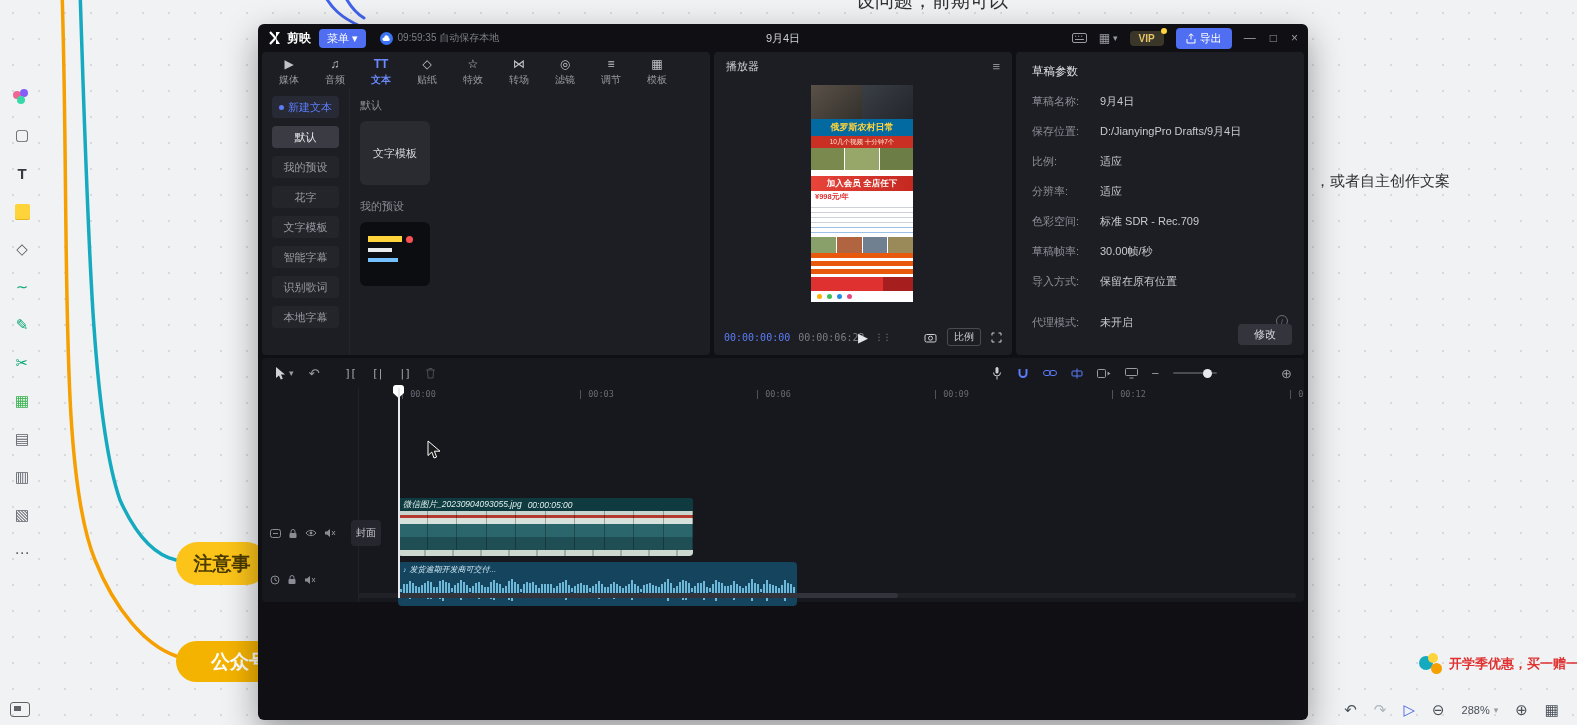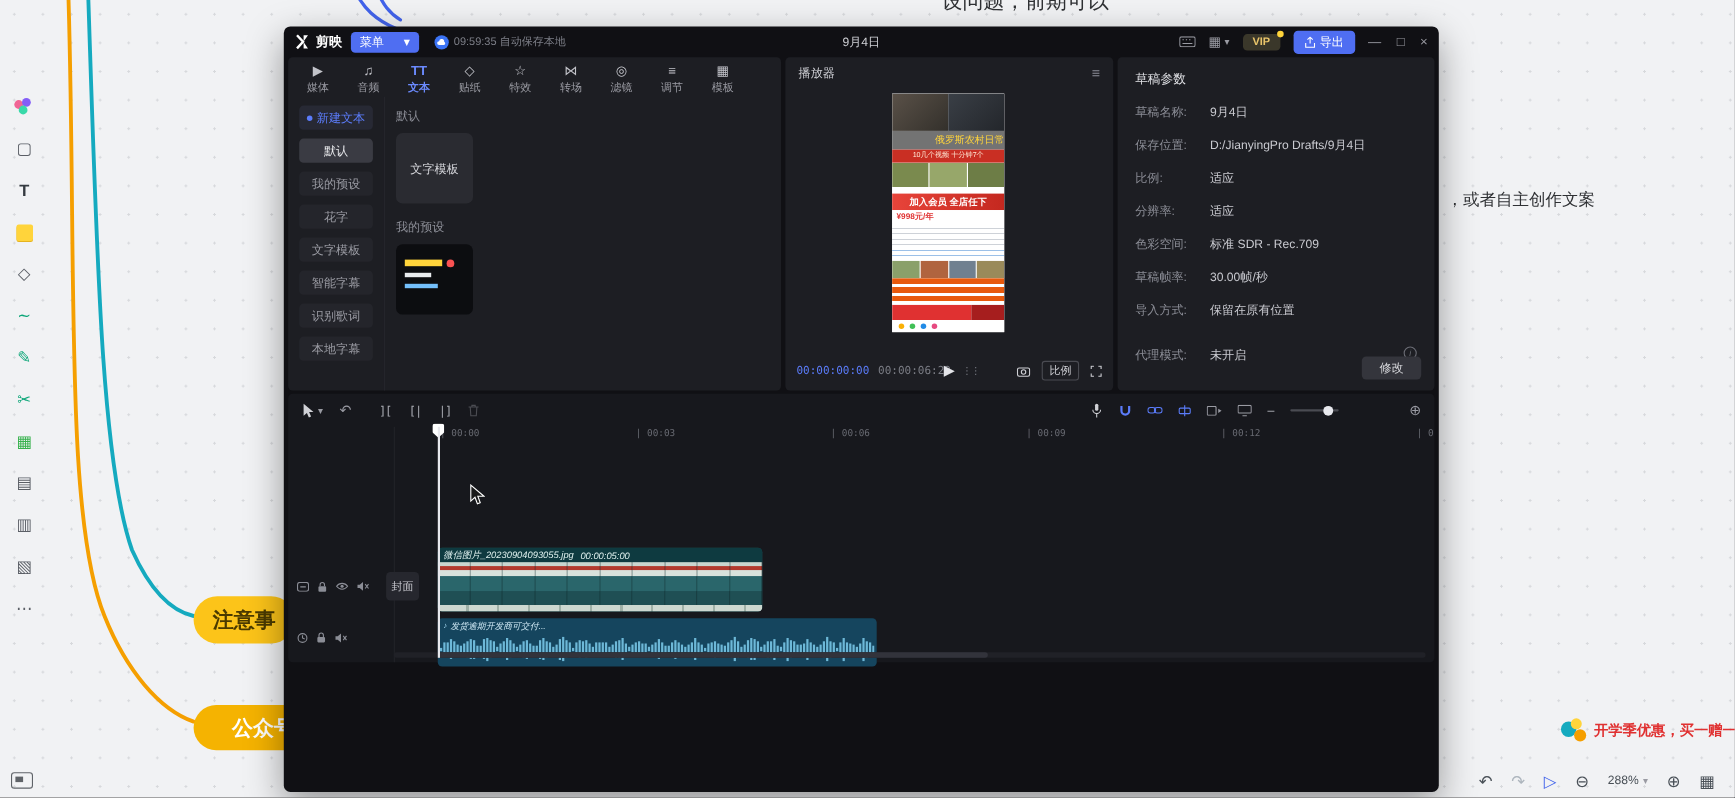--- a/index.html
+++ b/index.html
@@ -45,21 +45,21 @@
   .wb-corner { position:absolute; left:10px; bottom:8px; width:20px; height:15px;
     border:1.6px solid #5f6368; border-radius:3px; z-index:6; }
   .wb-corner::after { content:""; position:absolute; left:3px; top:3px; width:7px; height:5px; background:#5f6368; }
   
   .win { position:absolute; left:258px; top:24px; width:1050px; height:696px; z-index:5;
     background:#101014; border-radius:6px; box-shadow:0 12px 34px rgba(0,0,0,.38);
     color:#c9cad0; font-size:11px; }
   .titlebar { position:absolute; left:0; top:0; right:0; height:28px; display:flex; align-items:center; padding:0 10px; gap:8px; }
   .logo-wrap { display:flex; align-items:center; gap:5px; }
   .app-name { color:#fff; font-weight:bold; font-size:12px; }
-  .menu-btn { display:flex; align-items:center; gap:18px; background:#4f6ef2; color:#fff;
+  .menu-btn { display:flex; align-items:center; gap:3px; background:#4f6ef2; color:#fff;
     border-radius:4px; padding:2px 8px; font-size:11px; cursor:pointer; }
   .autosave { display:flex; align-items:center; gap:5px; color:#7d7f88; font-size:10px; margin-left:6px; }
   .cloud-dot { width:13px; height:13px; border-radius:50%; background:#3b73f5; display:flex; align-items:center; justify-content:center; }
   .doc-title { position:absolute; left:50%; transform:translateX(-50%); color:#cfd0d5; font-size:11px; }
   .tb-right { margin-left:auto; display:flex; align-items:center; gap:12px; }
   .vip { position:relative; background:#3a372a; color:#e9c46a; font-weight:bold; font-size:10px;
     border-radius:4px; padding:2px 9px; cursor:pointer; }
   .vip::after { content:""; position:absolute; right:-3px; top:-3px; width:6px; height:6px; border-radius:50%; background:#ffd43b; }
   .export-btn { display:flex; align-items:center; gap:4px; background:#4f6ef2; color:#fff;
     border-radius:4px; padding:3px 10px; font-size:11px; cursor:pointer; }
@@ -97,21 +97,21 @@
   .preset-name { margin-top:6px; color:#8b8d96; font-size:10px; }
   
   .player-head { height:28px; display:flex; align-items:center; padding:12px 12px; }
   .player-title { color:#cfd0d5; font-size:11px; }
   .player-head .hmb { margin-left:auto; color:#8b8d96; font-size:13px; cursor:pointer; }
   .preview { position:absolute; left:97px; top:33px; width:102px; height:217px; background:#fff; overflow:hidden; }
   .pv { width:100%; overflow:hidden; white-space:nowrap; }
   .pv-photos { height:34px; display:flex; }
   .pv-photos div:nth-child(1){ flex:1; background:linear-gradient(135deg,#5a5148,#33302b); }
   .pv-photos div:nth-child(2){ flex:1; background:linear-gradient(135deg,#3a3f46,#23262b); }
-  .pv-banner1 { height:17px; background:#737373; color:#ffd43b; font-weight:normal; font-size:9px; text-align:right; line-height:17px; }
+  .pv-banner1 { height:17px; background:#0369a1; color:#ffd43b; font-weight:bold; font-size:9px; text-align:center; line-height:17px; }
   .pv-banner1sub { height:12px; background:#c92f23; color:#ffe9d6; font-size:6.5px; text-align:center; line-height:12px; }
   .pv-fields { height:22px; display:flex; gap:1px; background:#fff; }
   .pv-fields div { flex:1; }
   .pv-fields div:nth-child(1){ background:#7a8a4e; } .pv-fields div:nth-child(2){ background:#97a76a; } .pv-fields div:nth-child(3){ background:#6d7d46; }
   .pv-gap { height:6px; background:#fff; }
   .pv-banner2 { height:15px; background:linear-gradient(90deg,#e8443a,#c4281f); color:#fff; font-weight:bold; font-size:8.5px; text-align:center; line-height:15px; }
   .pv-price { height:12px; background:#fff; color:#e03131; font-weight:bold; font-size:7.5px; line-height:12px; padding-left:4px; }
   .pv-lines { height:20px; background:repeating-linear-gradient(180deg,#fff 0 4px,#ced2d8 4px 5px); }
   .pv-links { height:14px; background:repeating-linear-gradient(180deg,#fff 0 4px,#9cc0e8 4px 5px); }
   .pv-thumbs { height:16px; display:flex; gap:1px; background:#fff; }

